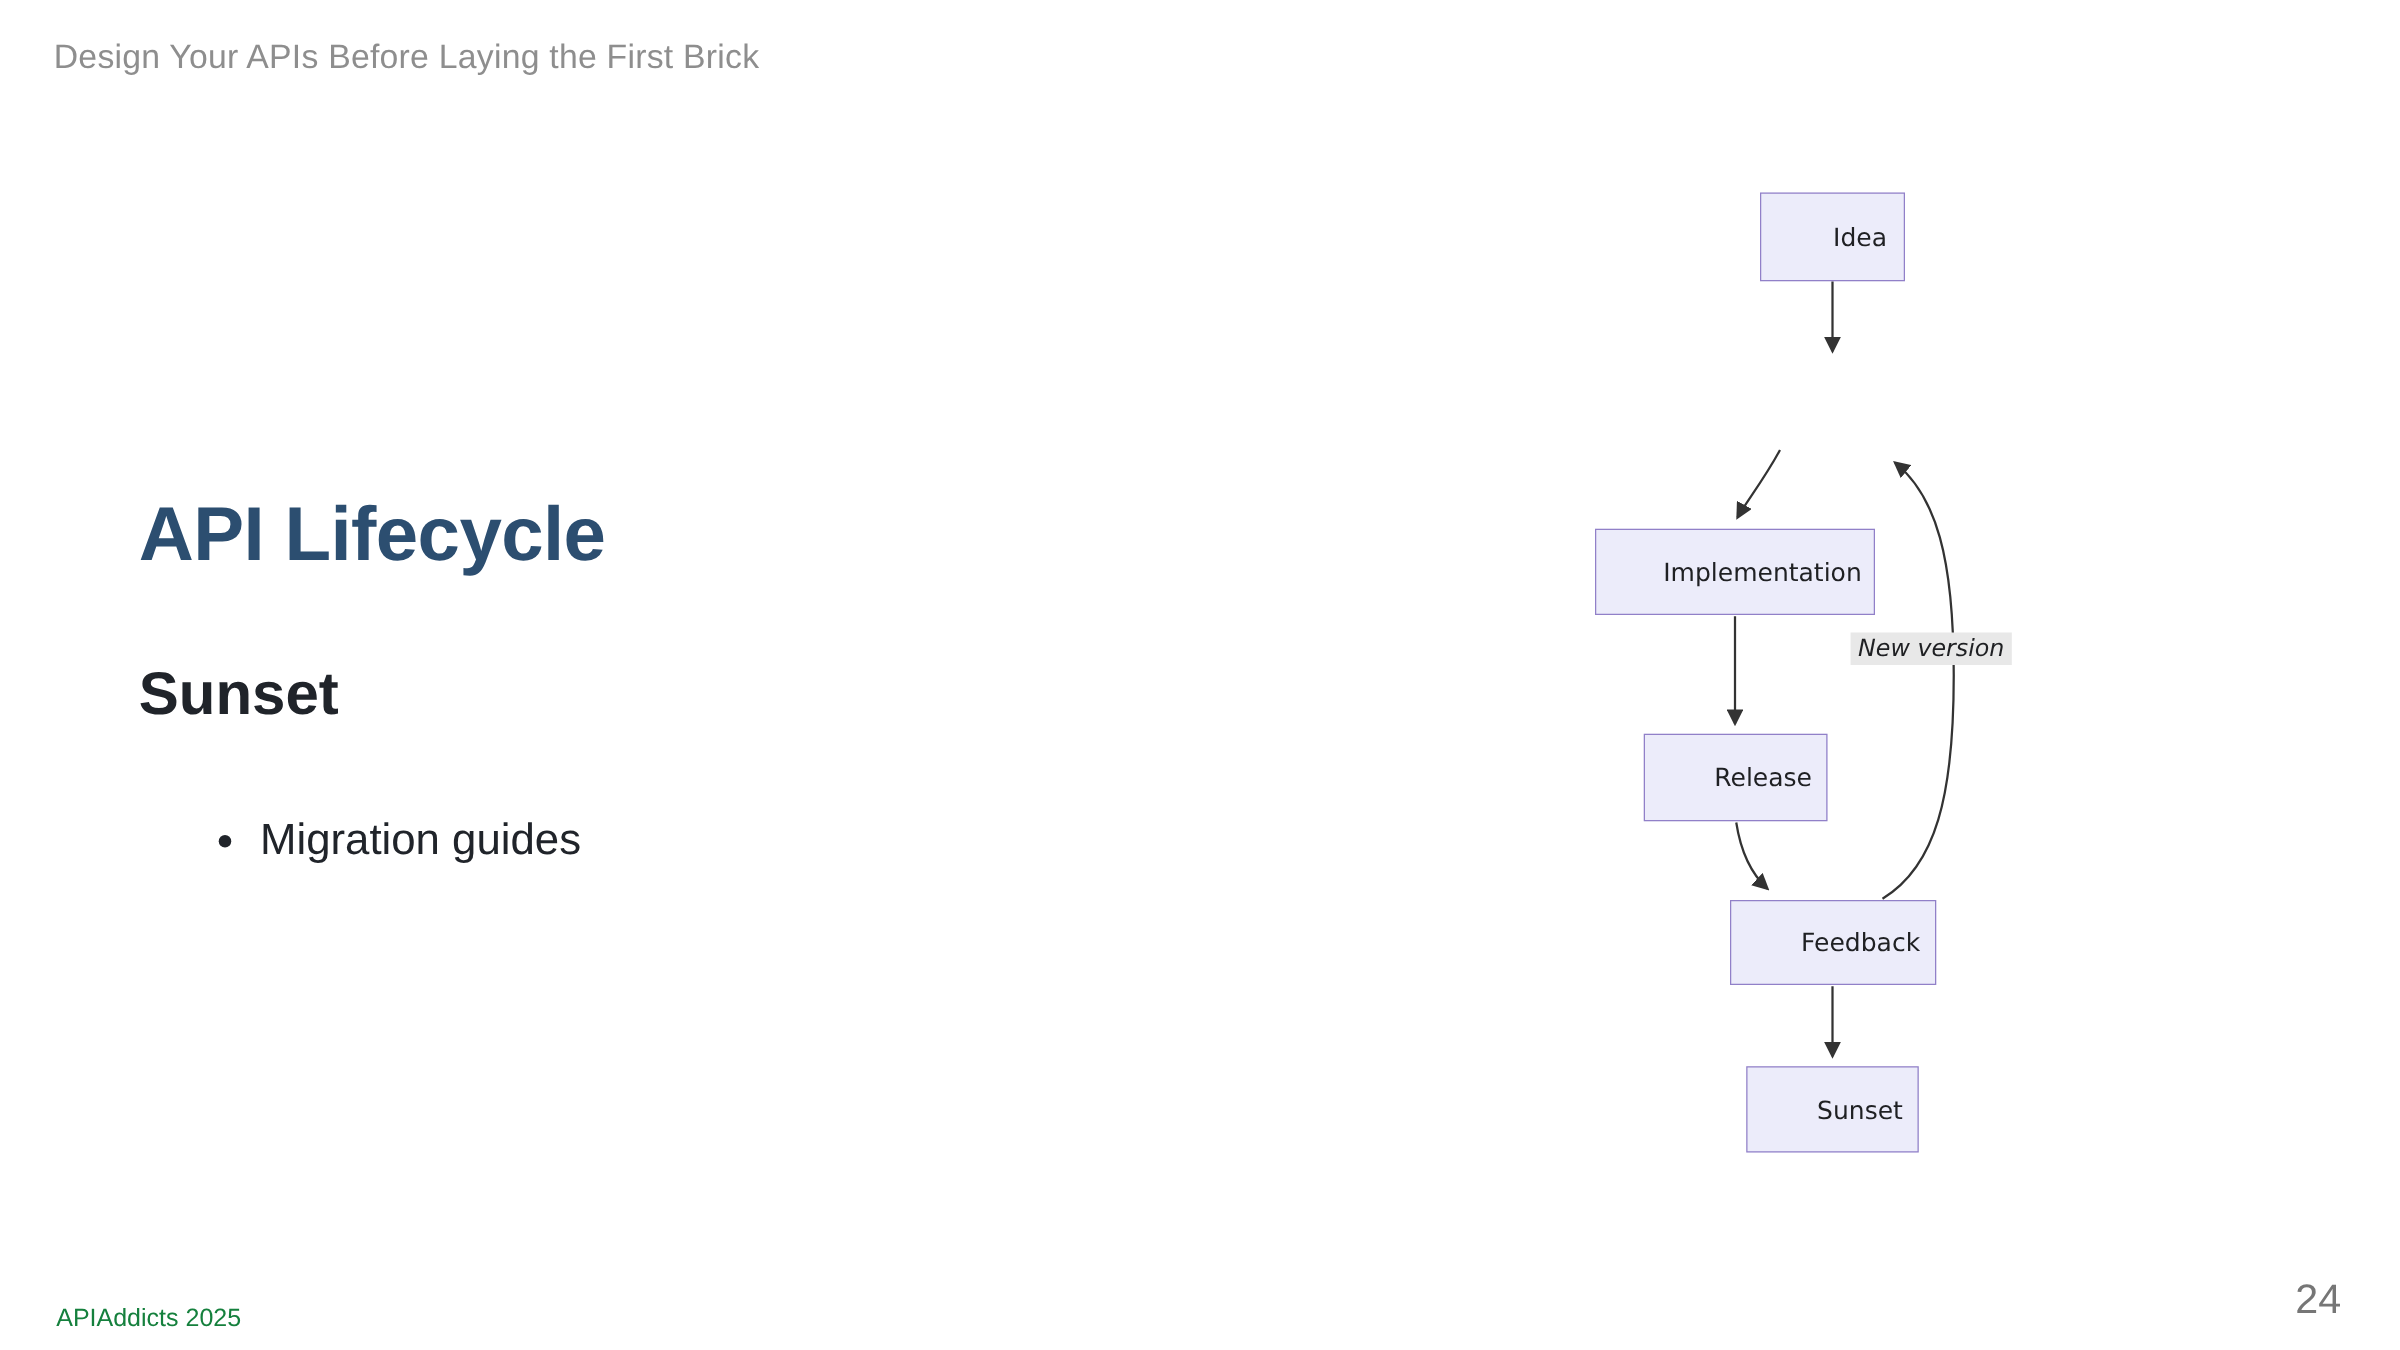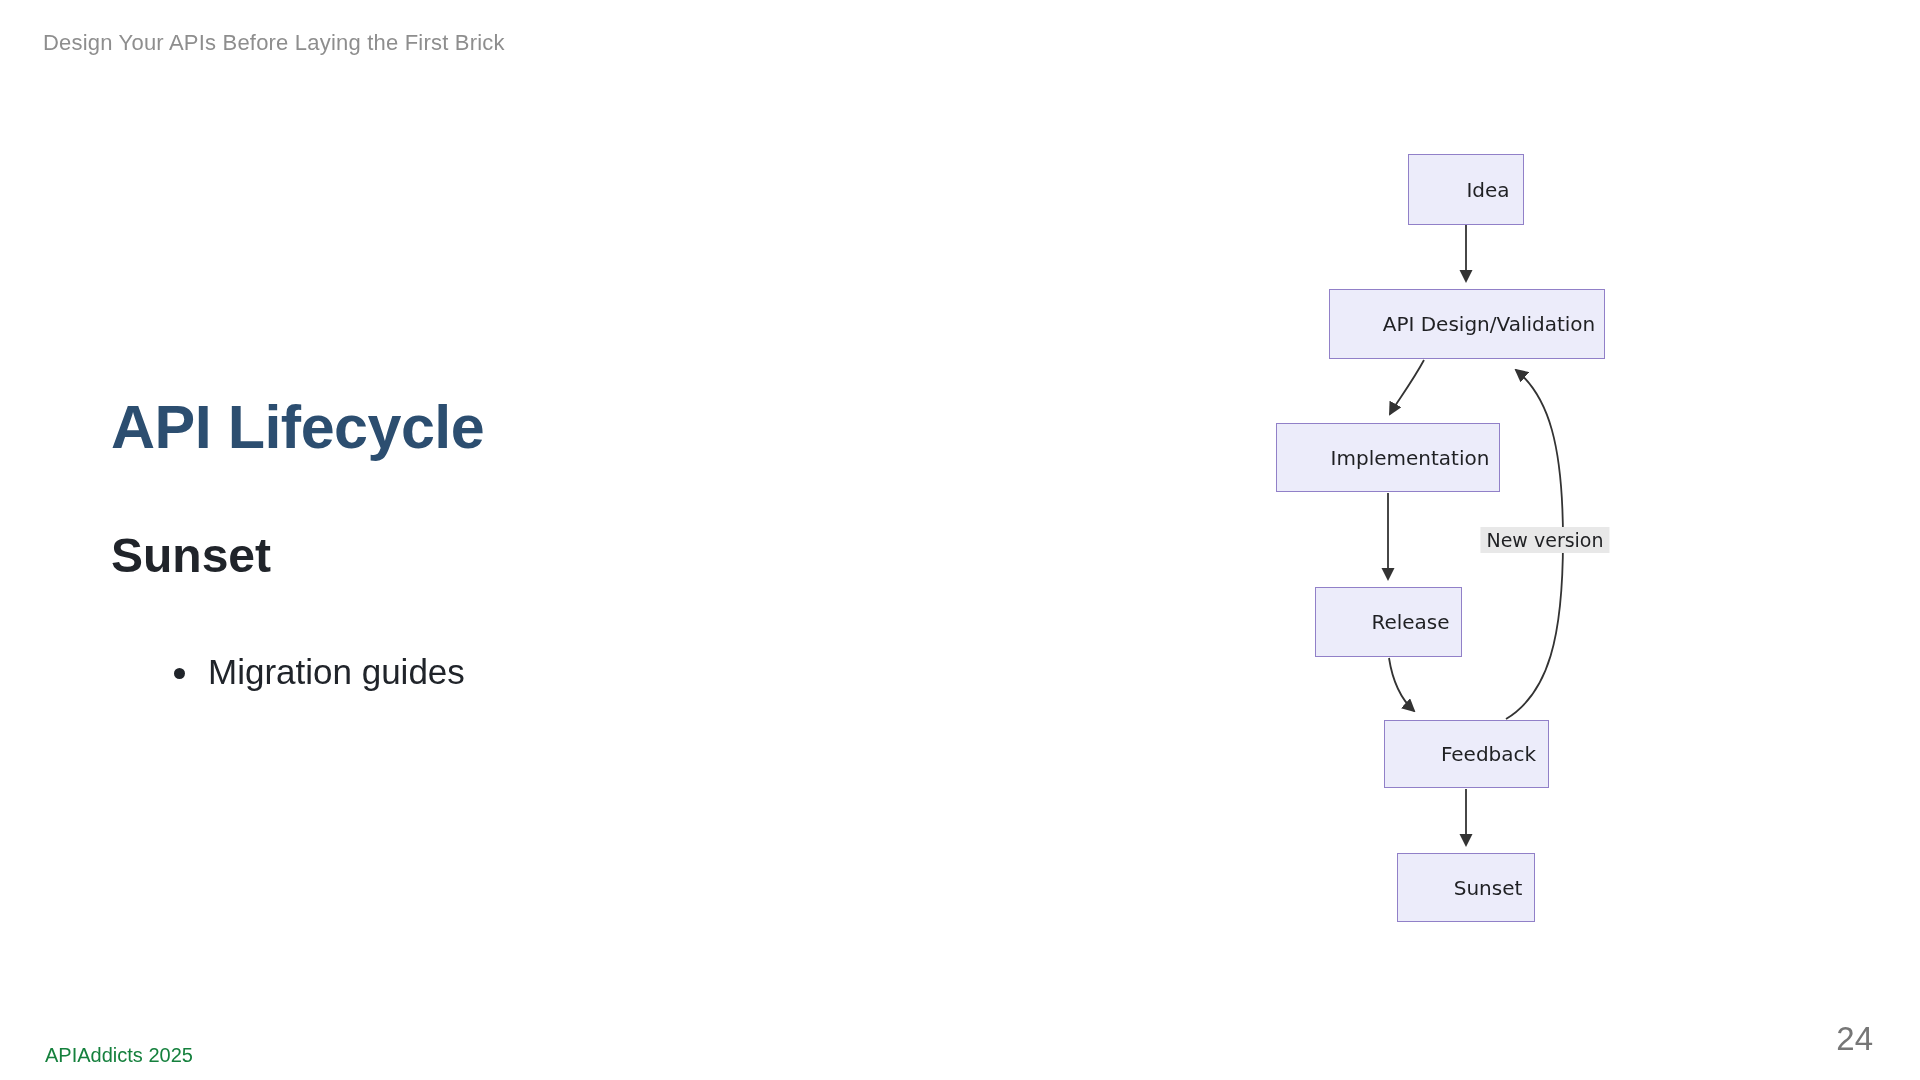--- a/index.html
+++ b/index.html
@@ -6,21 +6,21 @@
   body {
     width: 1920px; height: 1080px;
     background: #ffffff;
     font-family: "Liberation Sans", sans-serif;
     overflow: hidden;
   }
   .slide { position: relative; width: 1920px; height: 1080px; background: #ffffff; }
 
   .header-note {
     position: absolute; left: 43px; top: 30px;
-    font-size: 22px; color: #8e8e8e; letter-spacing: 0.2px;
+    font-size: 27px; color: #8e8e8e; letter-spacing: 0.2px;
   }
 
   .page-title {
     position: absolute; left: 111px; top: 392px;
     font-size: 61px; font-weight: 700; color: #2c4e70;
     letter-spacing: -0.5px;
   }
   .section-heading {
     position: absolute; left: 111px; top: 528px;
     font-size: 48px; font-weight: 700; color: #20242a;
@@ -58,27 +58,28 @@
     padding-left: 44px;
   }
   .node-idea           { left: 1408px; top: 154px; width: 116px; height: 71px; }
   .node-api-design     { left: 1329px; top: 289px; width: 276px; height: 70px; }
   .node-implementation { left: 1276px; top: 423px; width: 224px; height: 69px; justify-content: center; }
   .node-release        { left: 1315px; top: 587px; width: 147px; height: 70px; }
   .node-feedback       { left: 1384px; top: 720px; width: 165px; height: 68px; text-align: right; }
   .node-sunset         { left: 1397px; top: 853px; width: 138px; height: 69px; }
 
   .edge-label {
-    position: absolute; left: 1545px; top: 540px;
+    position: absolute; left: 1545px; top: 519px;
     transform: translate(-50%, -50%);
     background: #e8e8e8;
     padding: 2px 6px;
     font-family: "DejaVu Sans", sans-serif;
     font-size: 19px; color: #1f2023;
     white-space: nowrap;
+    font-style: italic;
   }
 </style>
 </head>
 <body>
 
 <div class="slide">
 
   <div class="header-note">Design Your APIs Before Laying the First Brick</div>
 
   <div class="page-title">API Lifecycle</div>
@@ -100,23 +101,20 @@
       <path d="M 1424 360 C 1411 384, 1396 403, 1390 414" fill="none" stroke="#333333" stroke-width="1.8" marker-end="url(#arrow)"></path>
       <path d="M 1388 493 L 1388 579" fill="none" stroke="#333333" stroke-width="1.8" marker-end="url(#arrow)"></path>
       <path d="M 1389 658 C 1393 684, 1402 700, 1414 711" fill="none" stroke="#333333" stroke-width="1.8" marker-end="url(#arrow)"></path>
       <path d="M 1506 719 C 1549 693, 1563 636, 1563 540 C 1563 446, 1549 397, 1516 370" fill="none" stroke="#333333" stroke-width="1.8" marker-end="url(#arrow)"></path>
       <path d="M 1466 789 L 1466 845" fill="none" stroke="#333333" stroke-width="1.8" marker-end="url(#arrow)"></path>
     </svg>
 
     <div class="node node-idea">
       <span>Idea</span>
     </div>
-    <div class="node node-api-design">
-      <span>API Design/Validation</span>
-    </div>
     <div class="node node-implementation">
       <span>Implementation</span>
     </div>
     <div class="node node-release">
       <span>Release</span>
     </div>
     <div class="node node-feedback">
       <span>Feedback</span>
     </div>
     <div class="node node-sunset">

